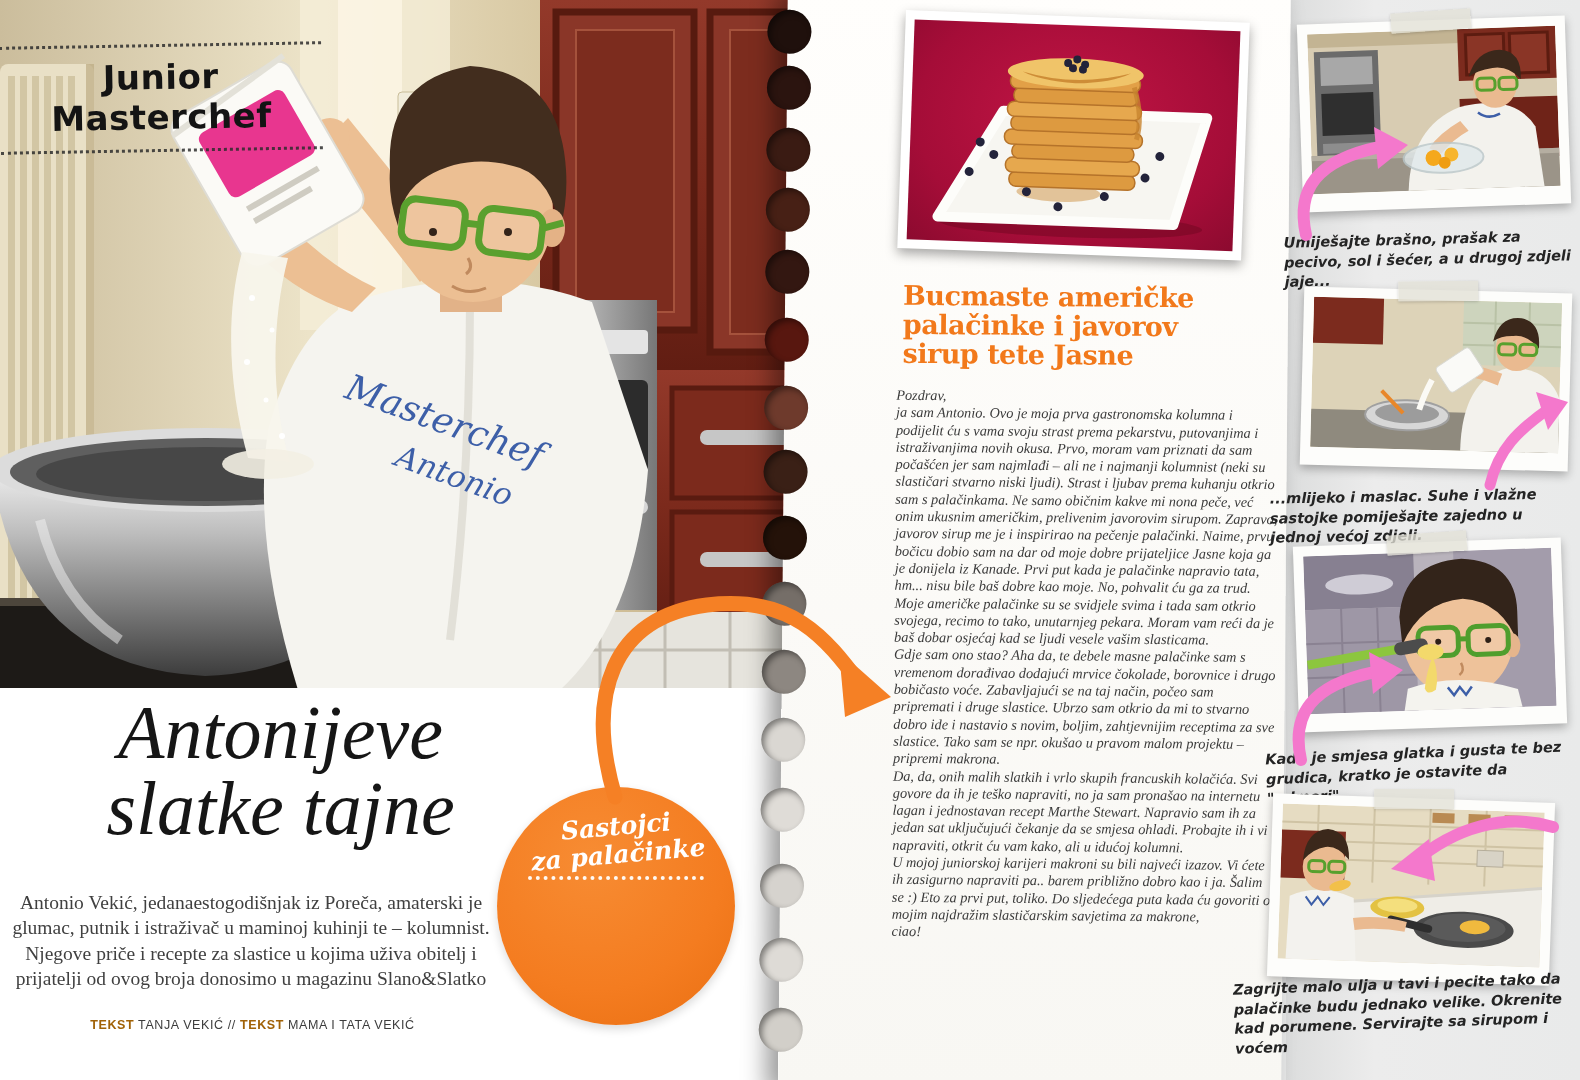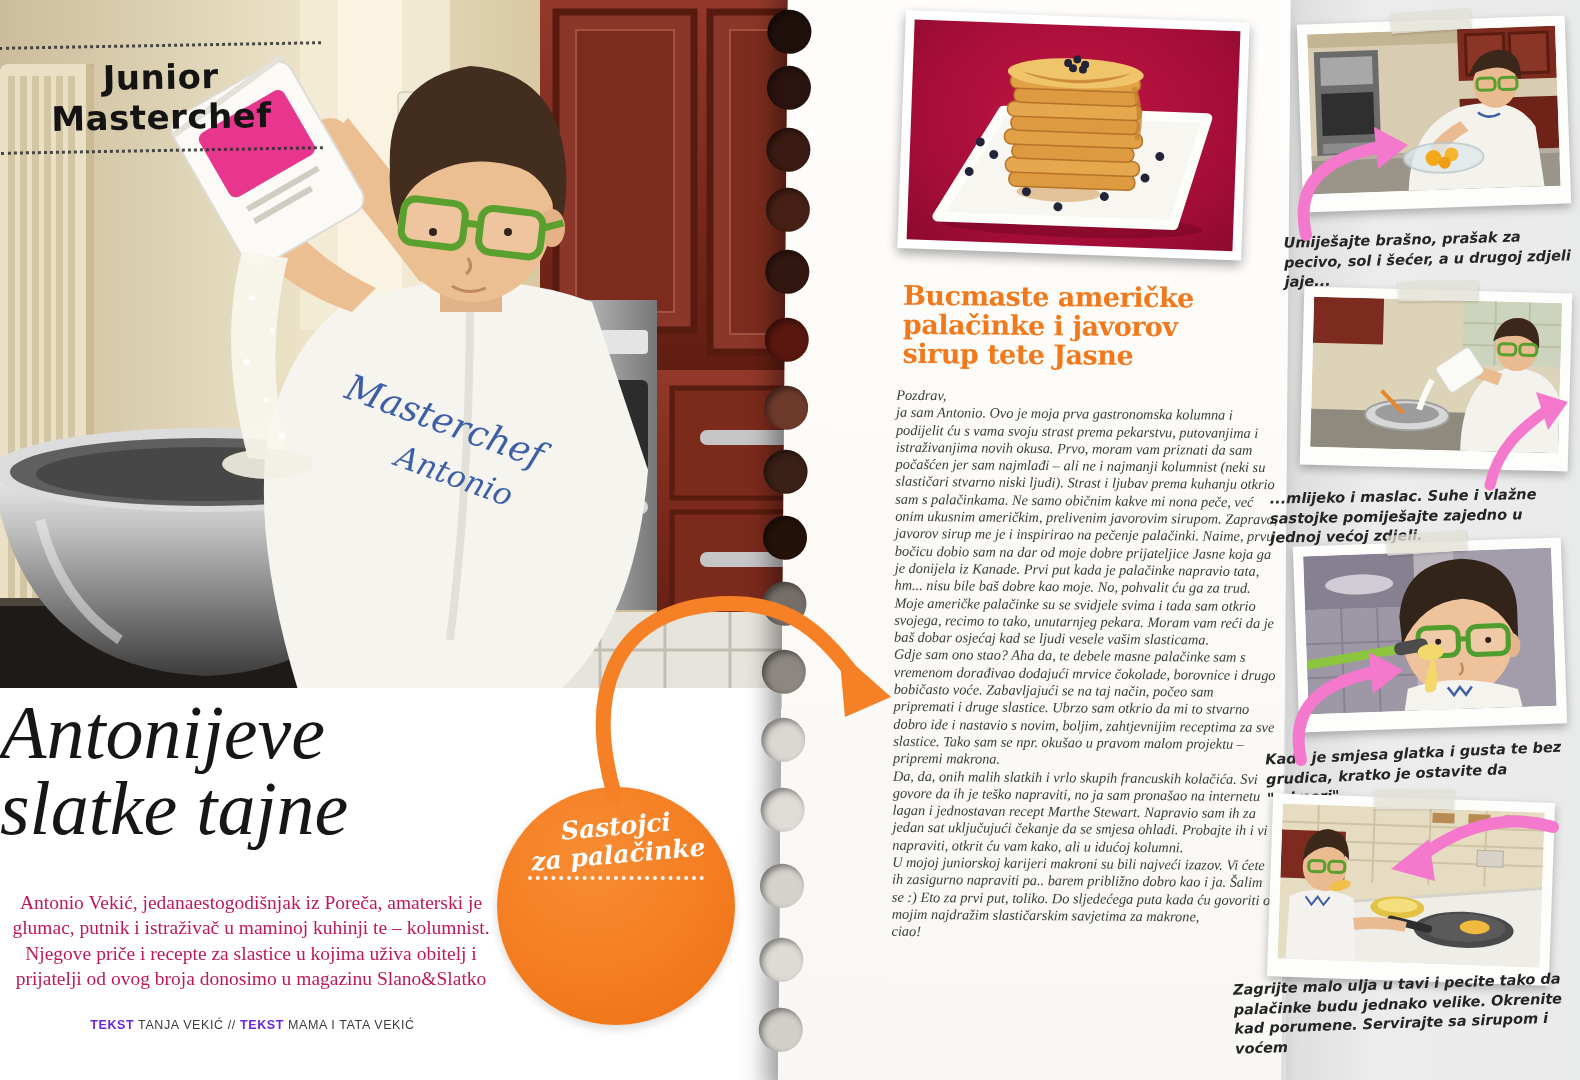--- a/index.html
+++ b/index.html
@@ -7,28 +7,28 @@
 
   
   .hero{position:absolute;left:0;top:0;width:880px;height:1080px;z-index:1;}
   .masthead{position:absolute;left:0;top:44px;width:322px;padding:10px 0 12px;
     border-top:3px dotted rgba(45,45,45,.85);border-bottom:3px dotted rgba(45,45,45,.85);
     text-align:center;font-family:"DejaVu Sans",sans-serif;font-weight:700;font-size:34px;
     color:#141414;z-index:3;transform:rotate(-1deg);letter-spacing:.5px;}
 
   
   .left-panel{position:absolute;left:0;top:688px;width:800px;height:392px;background:#fff;z-index:2;}
-  .headline{position:absolute;left:0;top:6px;width:505px;
+  .headline{position:absolute;left:0;top:6px;width:505px;text-align:center;
     font-family:"Liberation Serif",serif;font-style:italic;font-size:76px;line-height:1.0;
-    color:#161616;white-space:pre-line;}
+    color:#161616;white-space:pre-line;padding-left:28px;}
   .intro{position:absolute;left:0;top:202px;width:502px;text-align:center;
-    font-family:"Liberation Serif",serif;font-size:19.5px;line-height:1.3;color:#be185d;}
+    font-family:"Liberation Serif",serif;font-size:19.5px;line-height:1.3;color:#404040;}
   .byline{position:absolute;left:0;top:330px;width:505px;text-align:center;
     font-size:12.5px;letter-spacing:.6px;color:#3c3c3c;}
-  .byline .bold{font-weight:700;color:#6d28d9;}
+  .byline .bold{font-weight:700;color:#a16207;}
 
   
   .badge{position:absolute;left:497px;top:787px;width:238px;height:238px;border-radius:50%;
     background:radial-gradient(circle at 40% 30%, #f78c33, #f47c20 60%, #e96f12);z-index:4;
     box-shadow:0 4px 10px rgba(0,0,0,.15);}
   .badge-title{padding-top:26px;text-align:center;color:#fff;font-family:"DejaVu Serif",serif;
     font-style:italic;font-weight:700;font-size:25px;line-height:1.12;white-space:pre-line;
     transform:rotate(-5deg);}
   .badge-sep{margin:7px auto 9px;width:74%;border-bottom:4px dotted rgba(255,255,255,.95);}
   .badge-items{text-align:center;color:#fff;font-family:"Liberation Serif",serif;font-style:italic;

